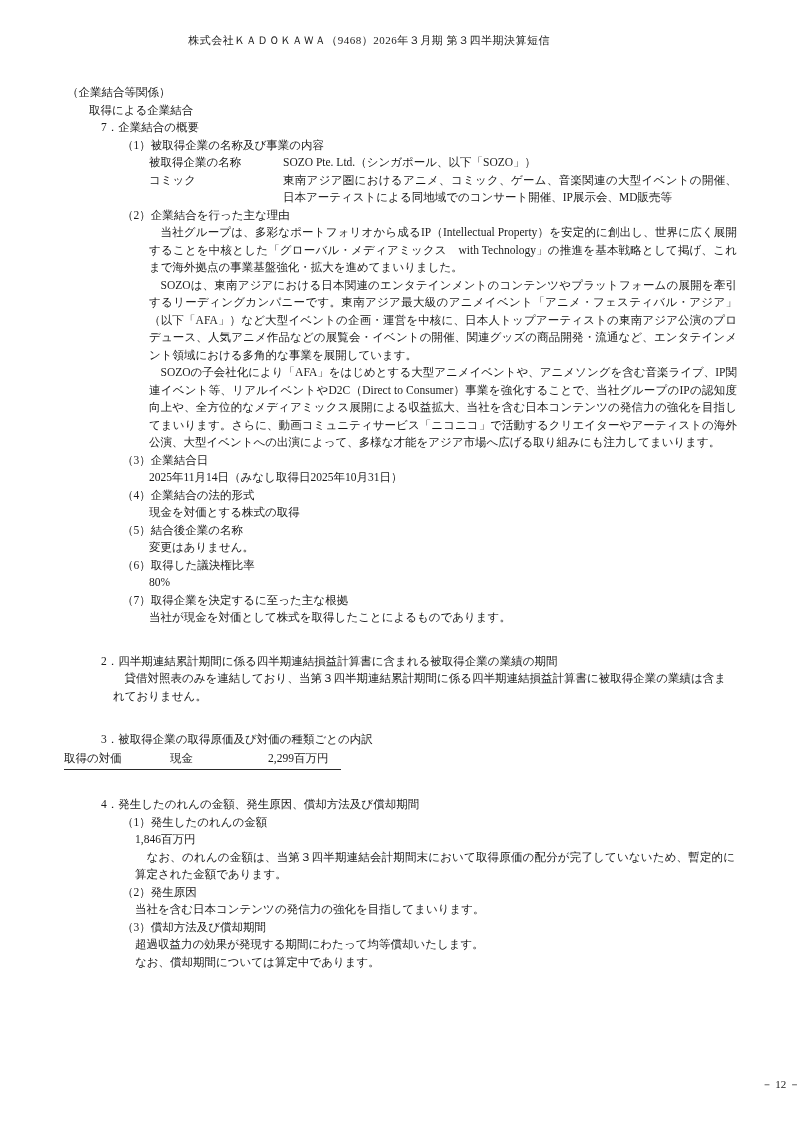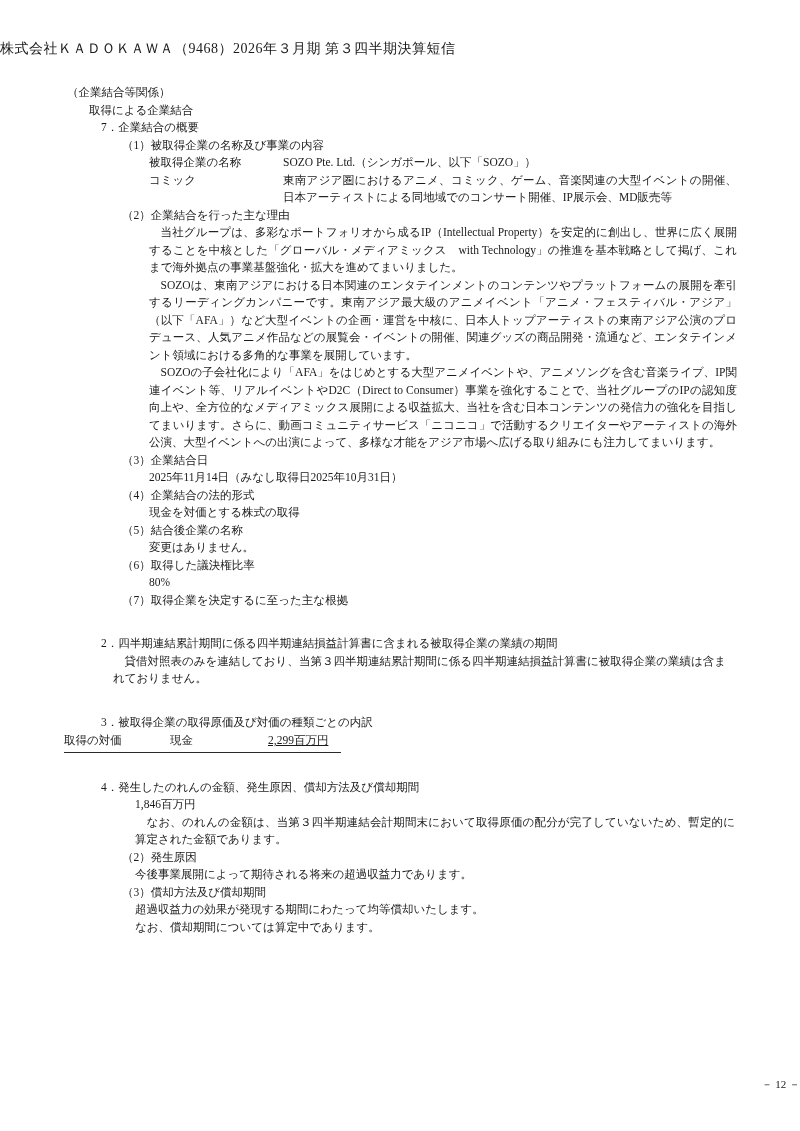--- a/index.html
+++ b/index.html
@@ -8,23 +8,23 @@
     width:800px; height:1131px;
     margin:0 auto;
     background:#ffffff;
     font-family:"Liberation Serif","DejaVu Serif",serif;
     color:#1a1a1a;
     font-size:11.5px;
     line-height:17.5px;
     overflow:hidden;
   }
   .doc-header {
-    position:absolute; top:40px; left:0; right:62px;
-    text-align:left;
-    font-size:14px;
+    position:absolute; top:32px; left:0; right:62px;
+    text-align:center;
+    font-size:11px;
     letter-spacing:0.5px;
     white-space:nowrap;
   }
   .doc-main { position:absolute; top:84px; left:0; width:652px; }
   .ln { margin:0; white-space:nowrap; }
   .para { margin:0; text-indent:1em; text-align:justify; }
   .ind-a { margin-left:67px; }
   .ind-b { margin-left:89px; }
   .ind-c { margin-left:101px; }
   .ind-d { margin-left:122px; }
@@ -37,21 +37,21 @@
   .kv-label { width:134px; flex:0 0 134px; }
   .kv-value { flex:1; text-align:justify; }
 
   .ctable { margin-left:64px; width:277px; margin-top:1px; }
   .trow { display:flex; }
   .trow.r1 { border-bottom:1px solid #2a2a2a; padding-bottom:2px; }
   .trow.r2 { padding-top:3px; }
   .tc1 { flex:0 0 106px; }
   .tc2 { flex:0 0 98px; }
   .tc3 { flex:1; }
-  .r1 .tc3 { border-bottom:1px solid #2a2a2a; padding-bottom:1px; margin-bottom:-3px;text-decoration:underline; }
+  .r1 .tc3 { border-bottom:1px solid #2a2a2a; padding-bottom:1px; margin-bottom:-3px; }
 
   .doc-footer {
     position:absolute; top:1076px; left:0; width:800px;
     text-align:right;
     font-size:11px;
   }
 </style>
 </head>
 <body>
 
@@ -87,40 +87,42 @@
     <div class="ln ind-d">（4）企業結合の法的形式</div>
     <div class="ln ind-e">現金を対価とする株式の取得</div>
 
     <div class="ln ind-d">（5）結合後企業の名称</div>
     <div class="ln ind-e">変更はありません。</div>
 
     <div class="ln ind-d">（6）取得した議決権比率</div>
     <div class="ln ind-e">80%</div>
 
     <div class="ln ind-d">（7）取得企業を決定するに至った主な根拠</div>
+    <div class="ln ind-e">当社が現金を対価として株式を取得したことによるものであります。</div>
 
     <div class="ln ind-c sec-gap">2．四半期連結累計期間に係る四半期連結損益計算書に含まれる被取得企業の業績の期間</div>
     <p class="para ind-f">貸借対照表のみを連結しており、当第３四半期連結累計期間に係る四半期連結損益計算書に被取得企業の業績は含まれておりません。</p>
 
     <div class="ln ind-c sec-gap">3．被取得企業の取得原価及び対価の種類ごとの内訳</div>
     <div class="ctable">
       <div class="trow r1">
         <span class="tc1">取得の対価</span>
         <span class="tc2">現金</span>
         <span class="tc3">2,299百万円</span>
       </div>
     </div>
 
     <div class="ln ind-c sec-gap">4．発生したのれんの金額、発生原因、償却方法及び償却期間</div>
 
+    <div class="ln ind-d">（1）発生したのれんの金額</div>
     <div class="ln ind-e2">1,846百万円</div>
     <p class="para ind-e2">なお、のれんの金額は、当第３四半期連結会計期間末において取得原価の配分が完了していないため、暫定的に算定された金額であります。</p>
 
     <div class="ln ind-d">（2）発生原因</div>
-    <div class="ln ind-e2">今後事業展開によって期待される将来の超過収益力であります。</div>
+    <div class="ln ind-e2">当社を含む日本コンテンツの発信力の強化を目指してまいります。</div>
 
     <div class="ln ind-d">（3）償却方法及び償却期間</div>
     <div class="ln ind-e2">超過収益力の効果が発現する期間にわたって均等償却いたします。</div>
     <div class="ln ind-e2">なお、償却期間については算定中であります。</div>
 
   </div>
 
   <div class="doc-footer">－ 12 －</div>
 
 </div>

